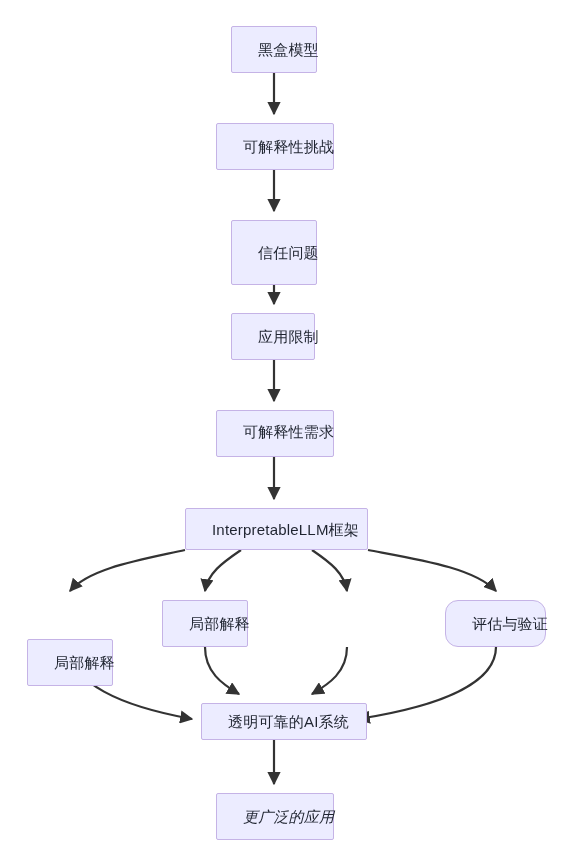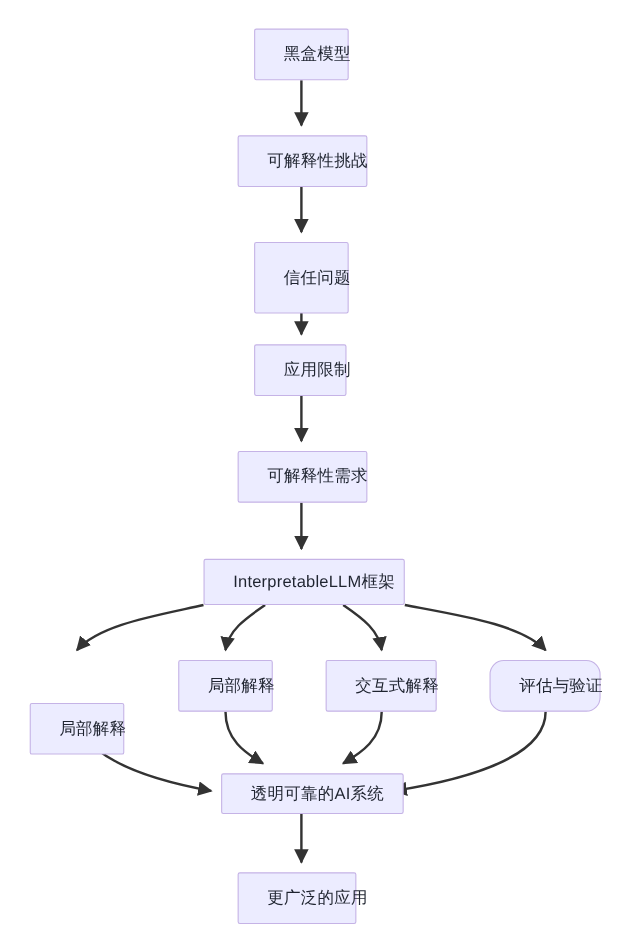--- a/index.html
+++ b/index.html
@@ -110,29 +110,26 @@
   </div>
 
   <div class="node" style="left:27px; top:600px; width:86px; height:47px;margin-top:39px;">
     <span class="node-label">局部解释</span>
   </div>
 
   <div class="node" style="left:162px; top:600px; width:86px; height:47px;">
     <span class="node-label">局部解释</span>
   </div>
 
-  <div class="node" style="left:296px; top:600px; width:101px; height:47px;">
-    <span class="node-label">交互式解释</span>
-  </div>
 
   <div class="node" style="left:445px; top:600px; width:101px; height:47px;border-radius:13px;">
     <span class="node-label">评估与验证</span>
   </div>
 
   <div class="node" style="left:201px; top:703px; width:166px; height:37px;">
     <span class="node-label">透明可靠的AI系统</span>
   </div>
 
-  <div class="node" style="left:216px; top:793px; width:108px; height:47px;">
+  <div class="node" style="left:216px; top:793px; width:118px; height:47px;font-style:italic;">
     <span class="node-label">更广泛的应用</span>
   </div>
 
 </div>
 
 </body></html>

